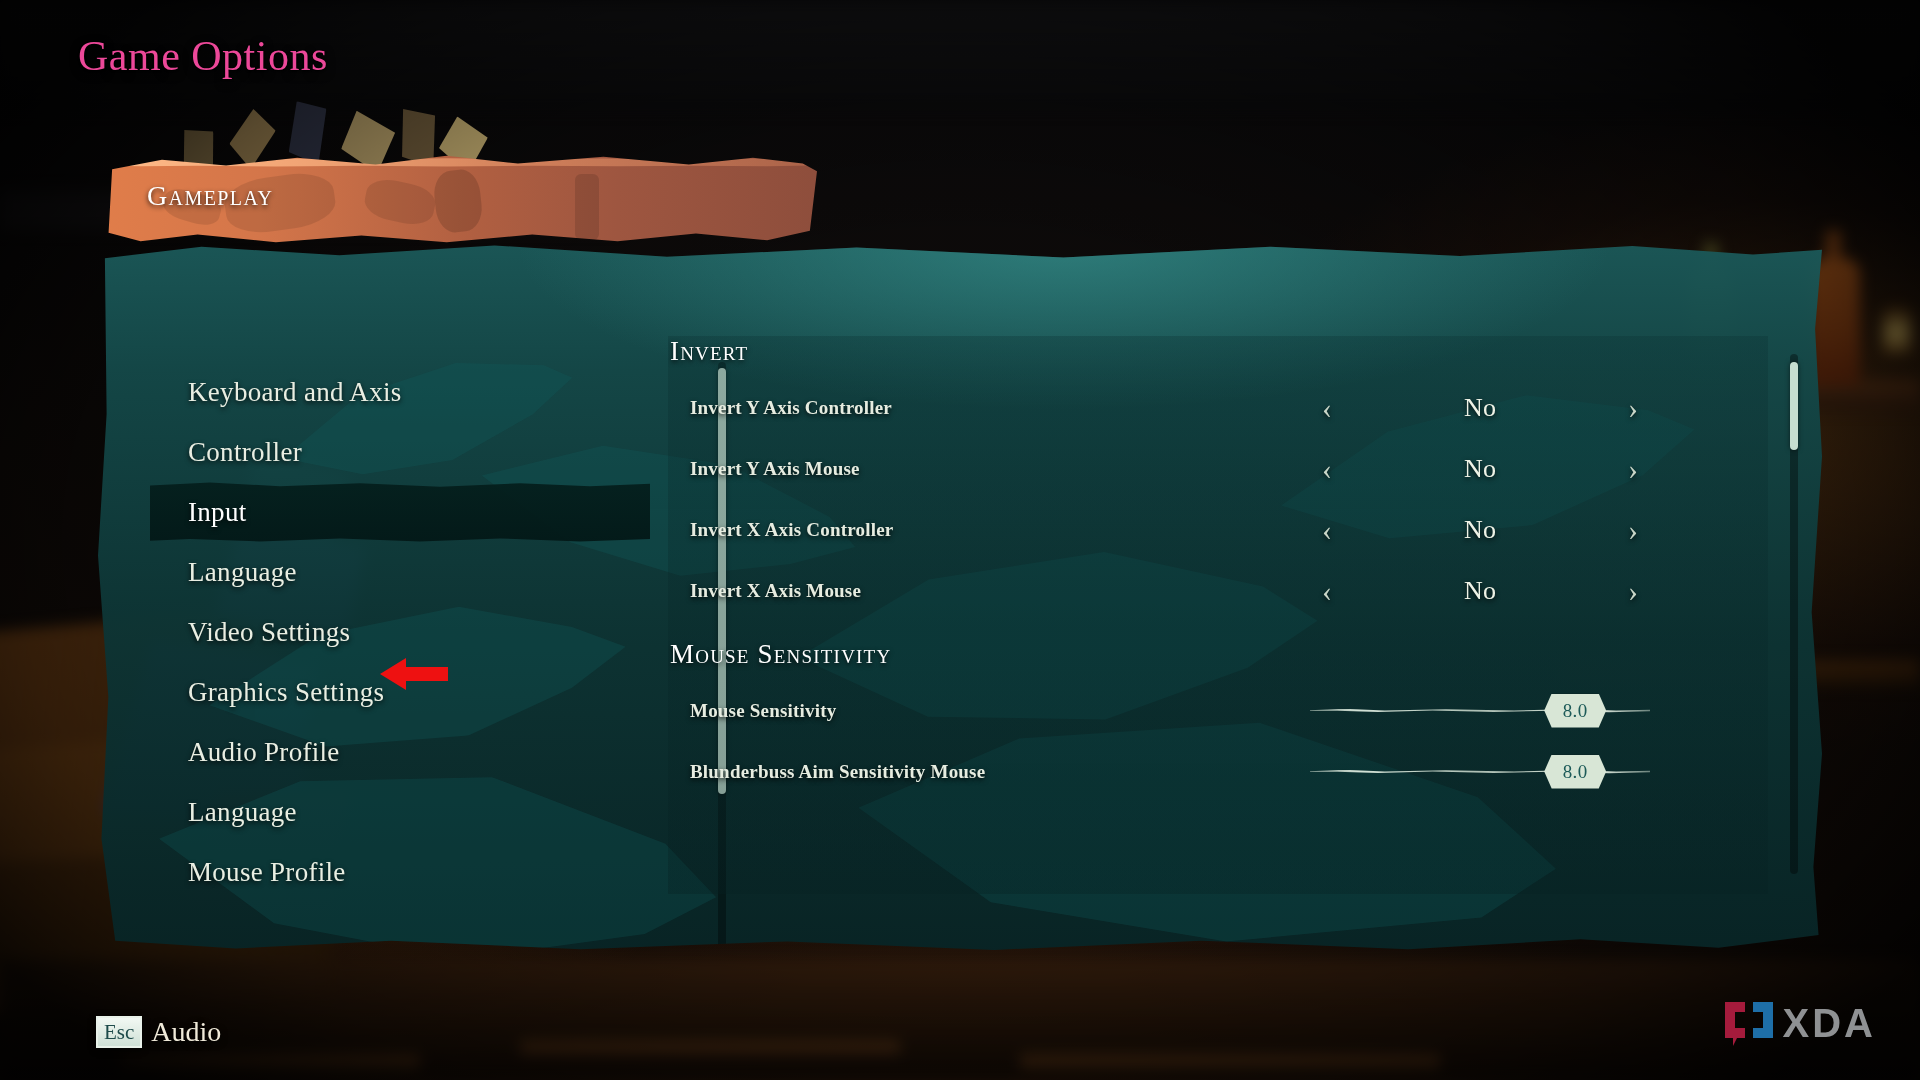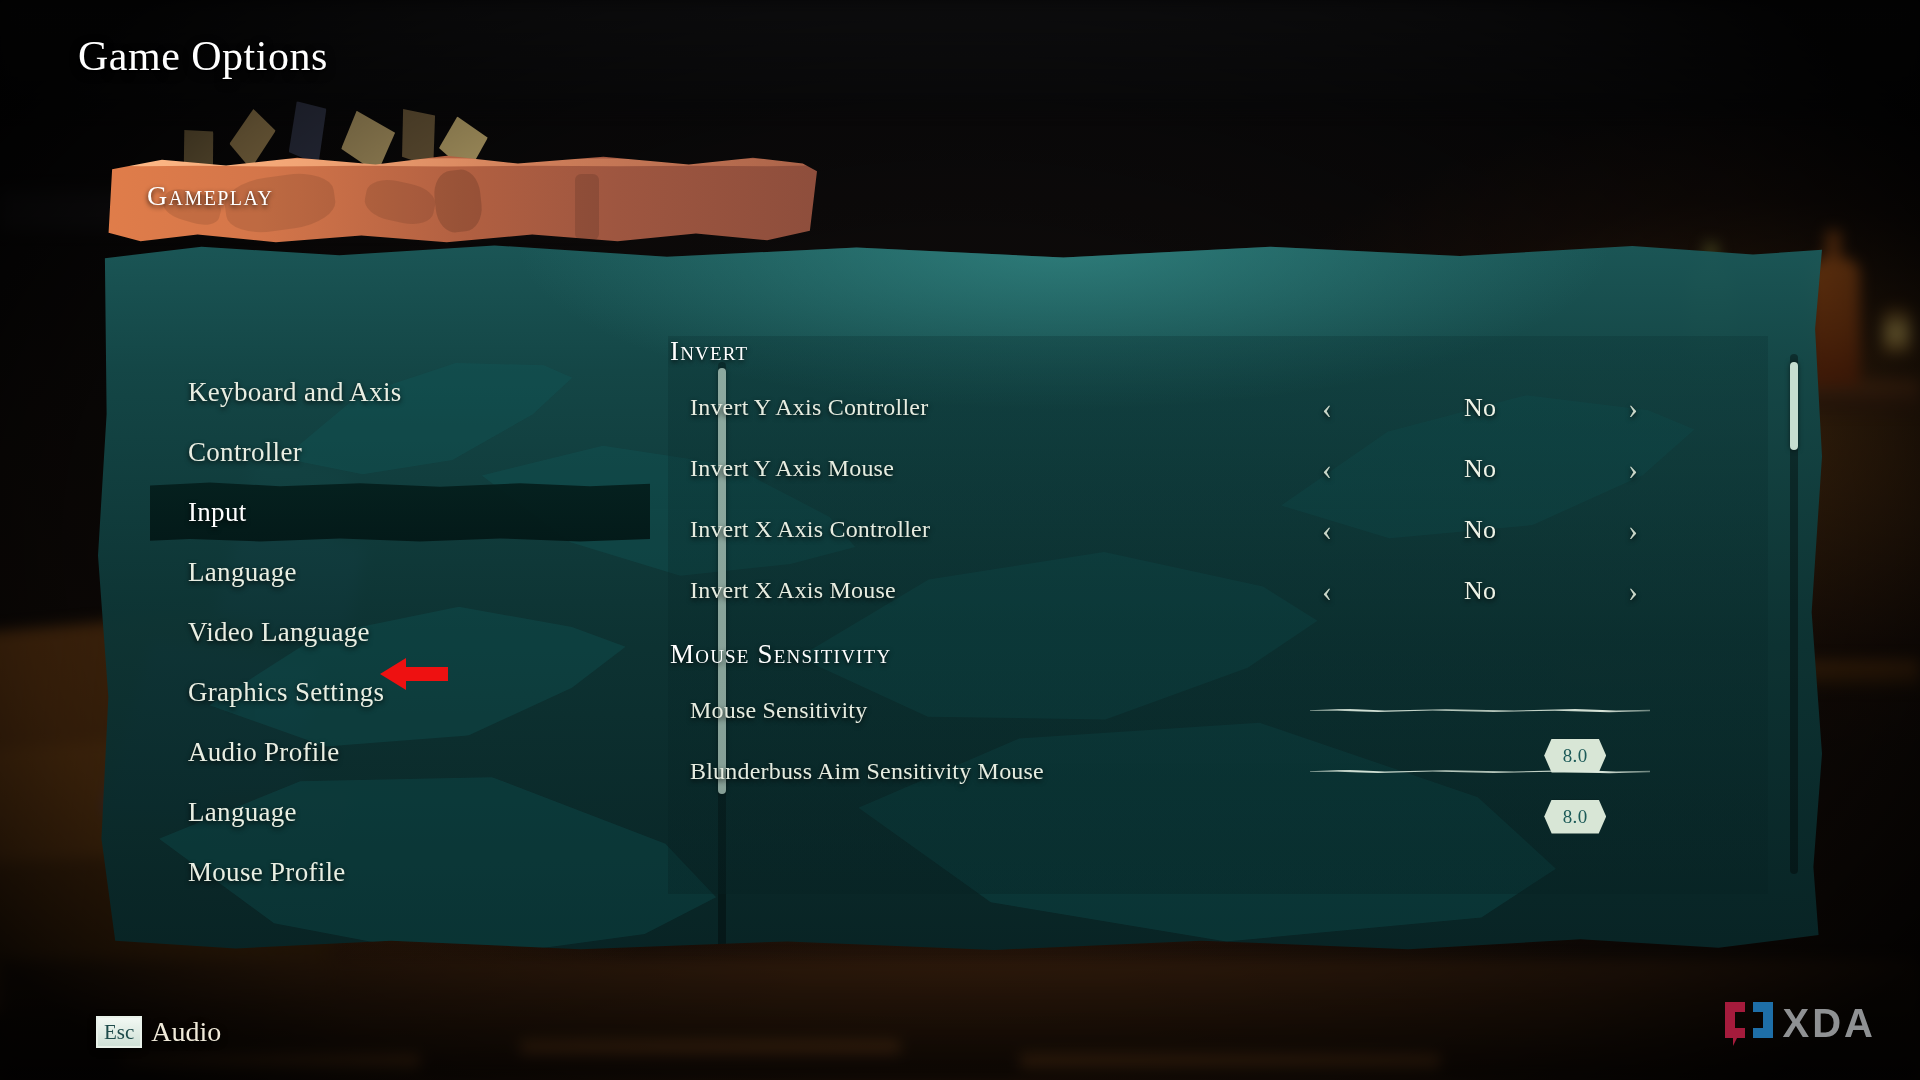--- a/index.html
+++ b/index.html
@@ -85,21 +85,21 @@
     position: absolute; inset: 0; pointer-events: none;
     background: radial-gradient(ellipse 1150px 760px at 50% 50%, transparent 38%, rgba(0,0,0,0.55) 82%, rgba(0,0,0,0.88) 100%);
   }
 
   
   .page-title {
     position: absolute;
     left: 78px;
     top: 32px;
     font-size: 42px;
-    color: #ffffff;
+    color: #ec4899;
     letter-spacing: 0.5px;
     text-shadow: 0 3px 10px rgba(0,0,0,0.95), 0 1px 2px rgba(0,0,0,0.9);
     z-index: 30;
   }
 
   
   .menu-panel {
     position: absolute;
     left: 98px;
     top: 152px;
@@ -276,24 +276,25 @@
 
   .setting-row {
     display: flex;
     align-items: center;
     height: 61px;
     padding-left: 22px;
     cursor: pointer;
   }
   .setting-label {
     flex: 0 0 620px;
-    font-size: 24px;
+    font-size: 19px;
     color: #e6ece0;
     letter-spacing: 0.2px;
     text-shadow: 0 2px 5px rgba(0,0,0,0.85);
+    font-weight: bold;
   }
 
   
   .selector {
     display: flex;
     align-items: center;
     justify-content: space-between;
     width: 340px;
   }
   .sel-arrow {
@@ -338,21 +339,20 @@
     height: 34px;
     background: #d8e6d6;
     clip-path: polygon(12% 0, 88% 0, 100% 50%, 88% 100%, 12% 100%, 0 50%);
     display: flex;
     align-items: center;
     justify-content: center;
     font-size: 19px;
     color: #1c5a58;
     letter-spacing: 0.4px;
     filter: drop-shadow(0 2px 5px rgba(0,0,0,0.6));
-    margin-top: 45px;
   }
 
   
   .content-scroll-track {
     position: absolute;
     left: 1692px;
     top: 110px;
     width: 8px;
     height: 520px;
     background: rgba(0,0,0,0.36);
@@ -482,21 +482,21 @@
           <div class="side-item">
             <span class="side-item-label">Controller</span>
           </div>
           <div class="side-item selected">
             <span class="side-item-label">Input</span>
           </div>
           <div class="side-item">
             <span class="side-item-label">Language</span>
           </div>
           <div class="side-item">
-            <span class="side-item-label">Video Language</span>
+            <span class="side-item-label">Video Settings</span>
           </div>
           <div class="side-item">
             <span class="side-item-label">Graphics Settings</span>
           </div>
           <div class="side-item">
             <span class="side-item-label">Audio Profile</span>
           </div>
           <div class="side-item">
             <span class="side-item-label">Language</span>
           </div>

